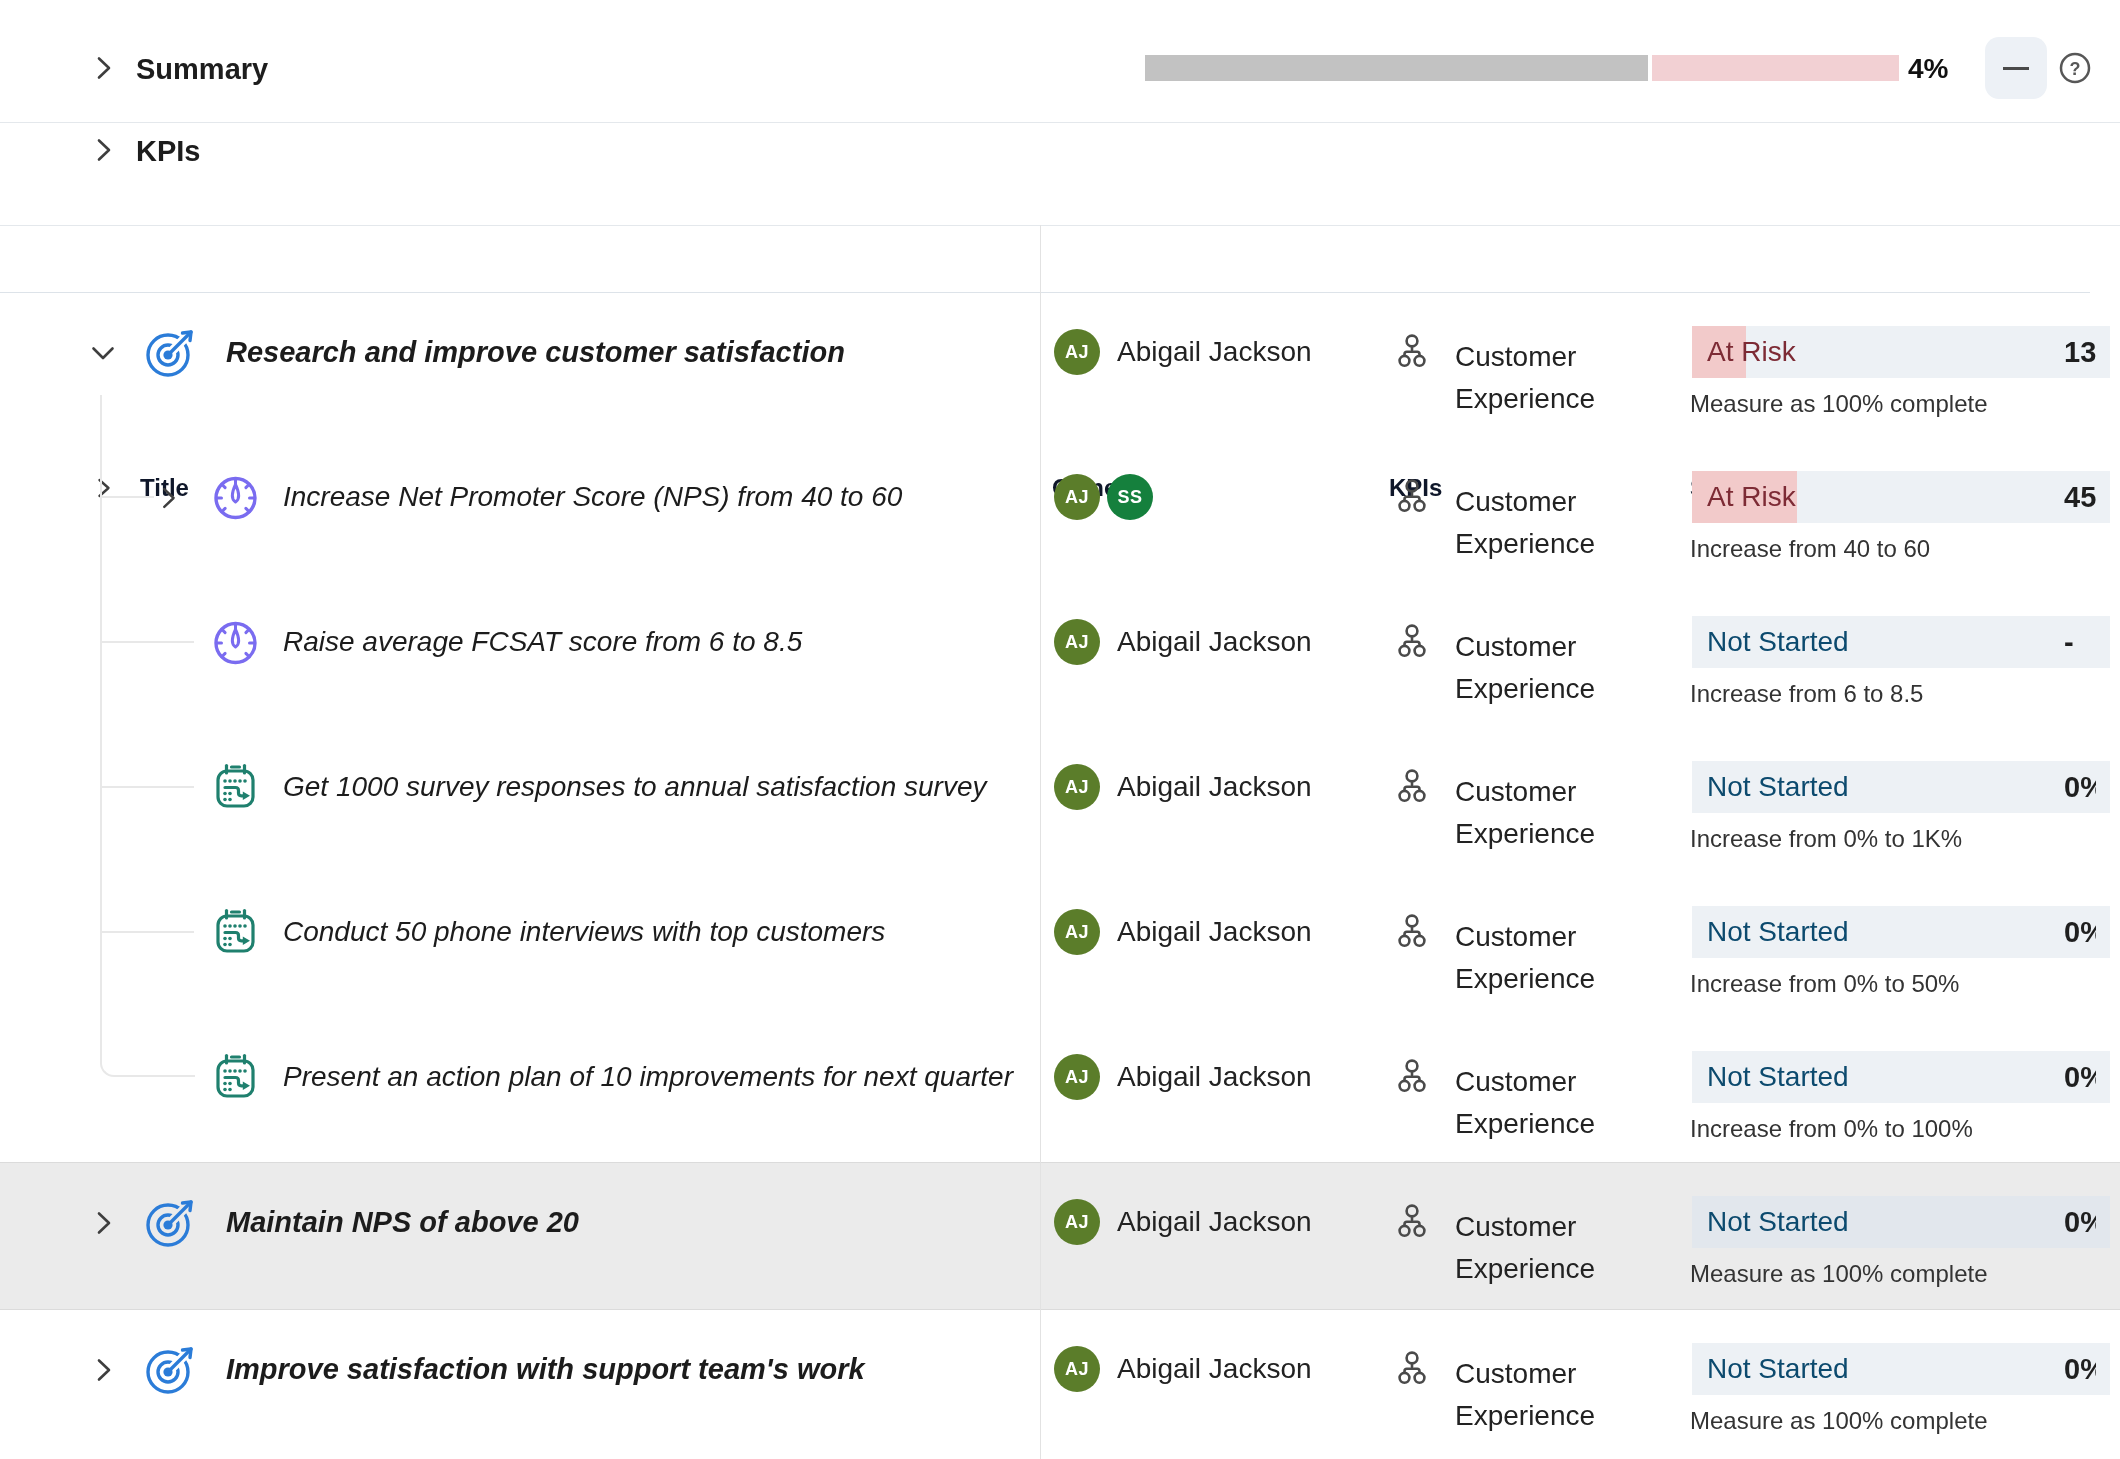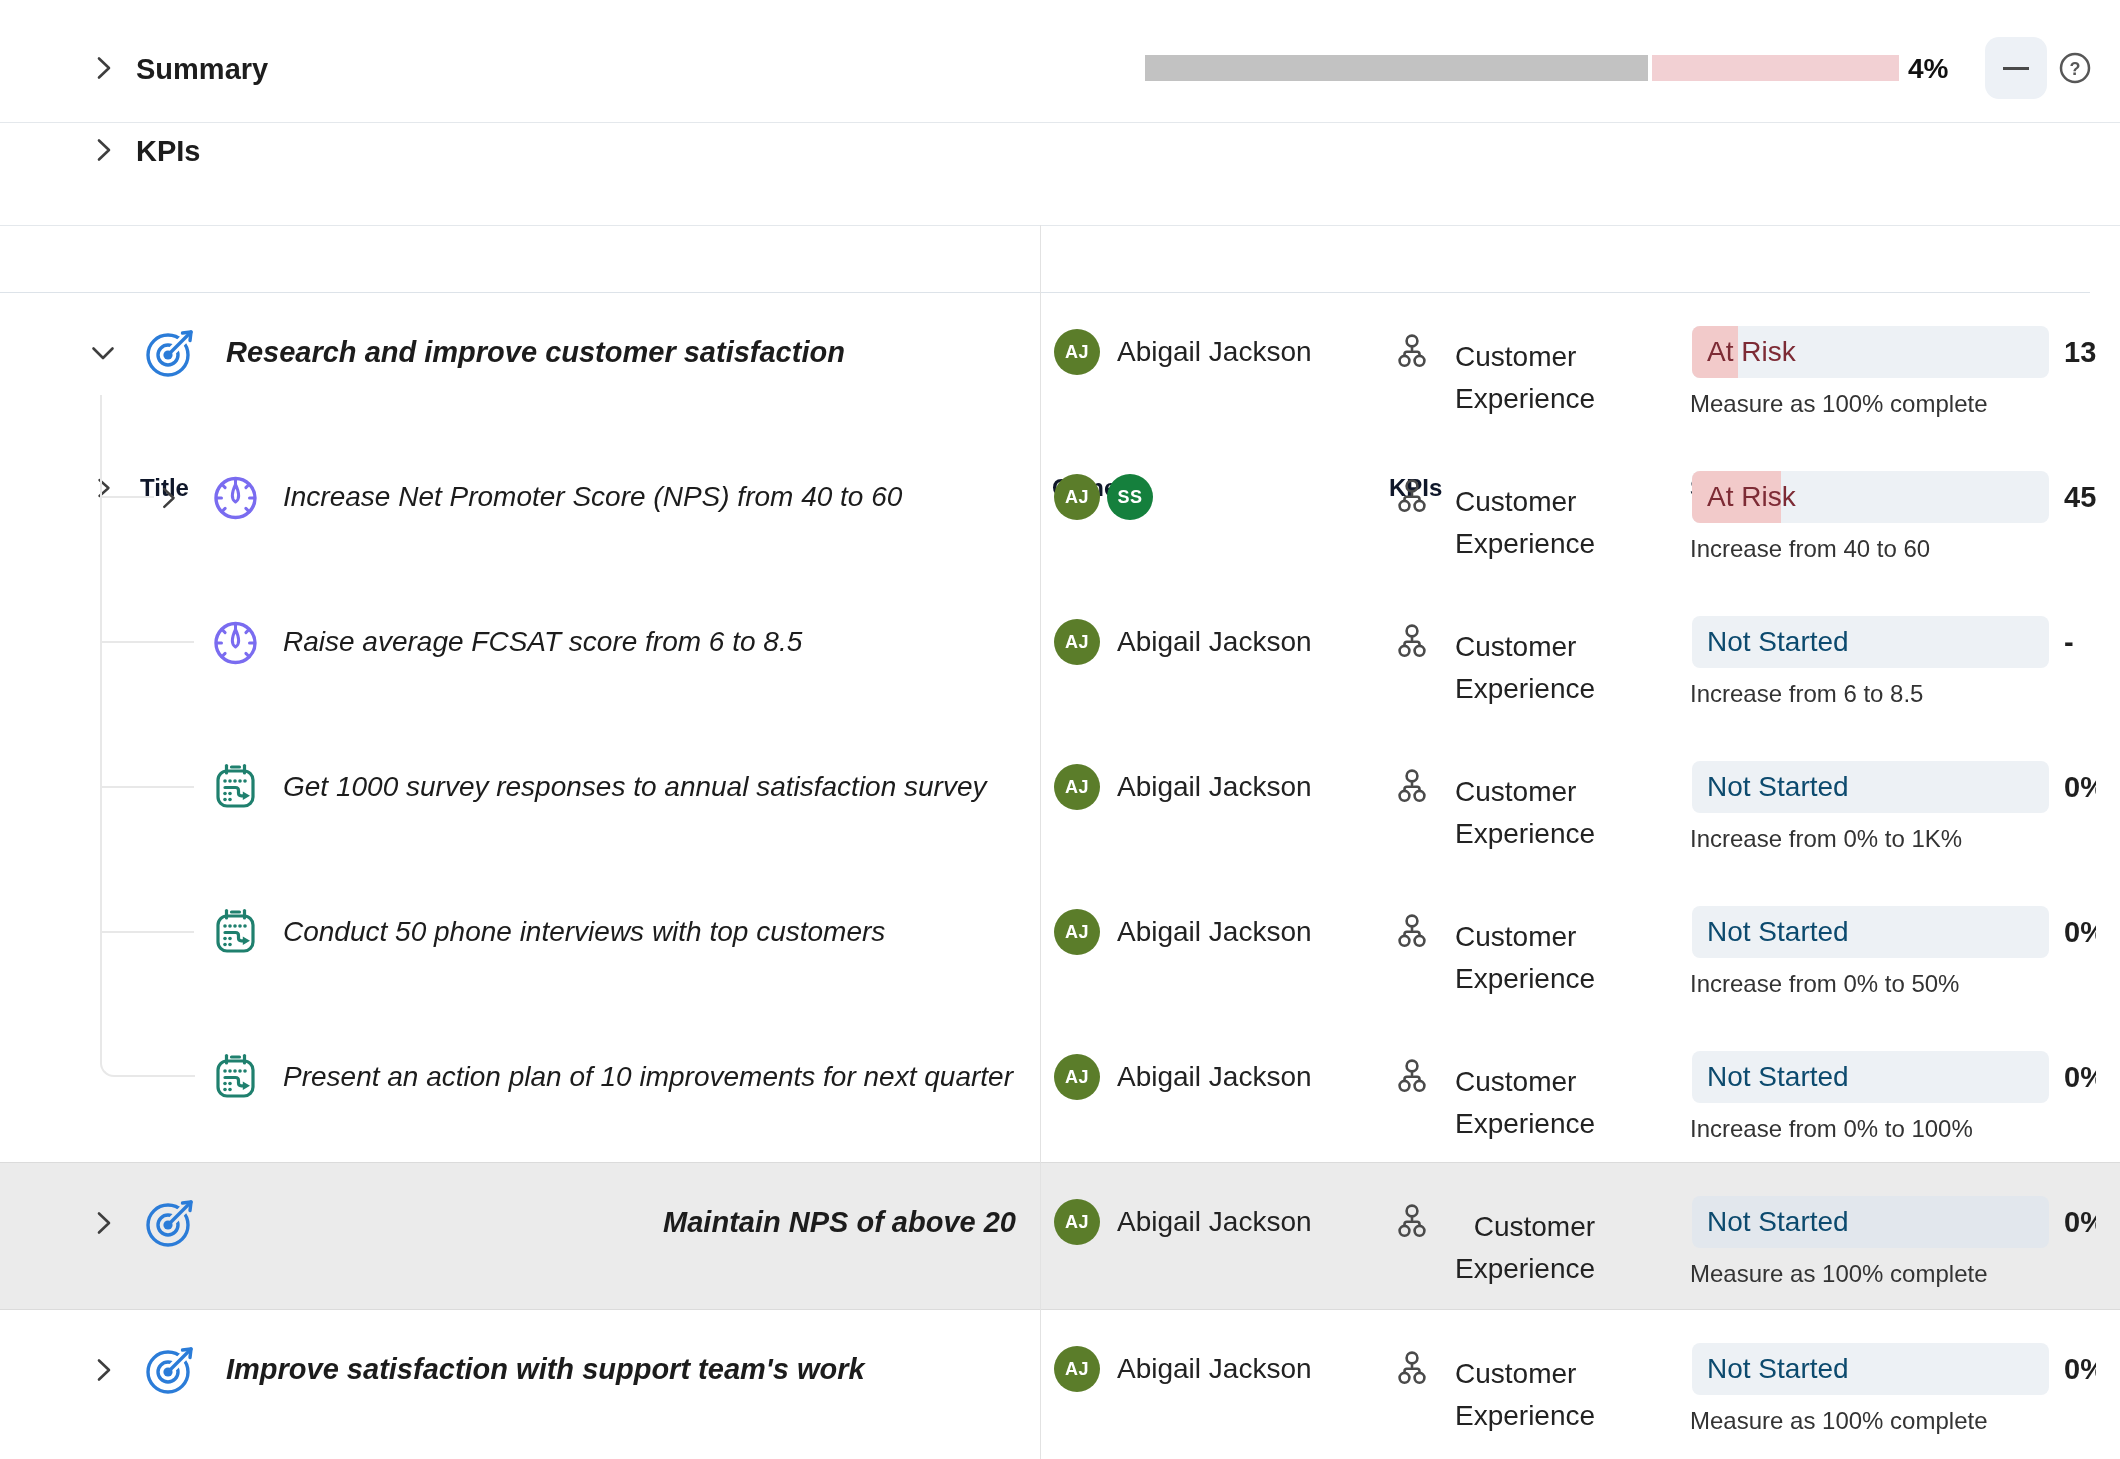--- a/index.html
+++ b/index.html
@@ -64,21 +64,21 @@
   .avatar{position:absolute;top:36px;width:46px;height:46px;border-radius:50%;color:#fff;
           font-size:18px;font-weight:700;letter-spacing:.5px;display:flex;align-items:center;
           justify-content:center;}
   .avatar.a1{left:1054px;}
   .avatar.a2{left:1107px;}
   .owner-name{position:absolute;left:1117px;top:38px;line-height:42px;font-size:28px;color:#222;}
 
   .type-icon{position:absolute;left:1391px;top:38px;width:42px;height:42px;color:#4a4a4a;}
   .type-text{position:absolute;left:1455px;top:43px;font-size:28px;line-height:42px;color:#222;}
 
-  .badge{position:absolute;left:1692px;top:33px;width:357px;height:52px;border-radius:8px;
+  .badge{position:absolute;left:1692px;top:33px;width:418px;height:52px;border-radius:0;
          background:#edf1f5;overflow:hidden;}
   .highlighted .badge{background:#e2e7ed;}
   .badge-fill{position:absolute;left:0;top:0;bottom:0;width:0;}
   .badge-label{position:absolute;left:15px;top:0;line-height:52px;font-size:28px;color:#0c4a6e;}
   .state-at_risk .badge-label{color:#7d2b35;}
   .detail{position:absolute;left:1690px;top:96px;font-size:24px;color:#333;line-height:30px;}
   .value-clip{position:absolute;left:2064px;top:38px;width:32px;height:44px;overflow:hidden;white-space:nowrap;}
   .value{font-size:29px;font-weight:700;color:#1f1f1f;line-height:42px;}
   svg{display:block;width:100%;height:100%;}
 </style>
@@ -415,21 +415,21 @@
     </div>
     <div class="badge">
       <div class="badge-fill" style="width: 0%;"></div>
       <span class="badge-label">Not Started</span>
     </div>
     <div class="detail">Increase from 0% to 100%</div>
     <div class="value-clip">
       <span class="value">0%</span>
     </div>
   </div>
-      <div class="trow lvl1 state-not_started highlighted" style="height: 148px; text-align: right;">
+      <div class="trow lvl1 state-not_started highlighted" style="height: 148px;">
     <span class="chev">
           <svg viewBox="0 0 30 30" fill="none" stroke="currentColor" stroke-width="2.6" stroke-linecap="round" stroke-linejoin="round">
             <path d="M11 5.5 L21 15 L11 24.5"></path>
           </svg>
         </span>
     <span class="row-icon" style="color: rgb(43, 124, 216);">
           <svg viewBox="0 0 55 55">
             <g fill="none" stroke="currentColor" stroke-width="3.4">
               <circle cx="25" cy="30" r="20"></circle>
               <circle cx="25" cy="30" r="10"></circle>

